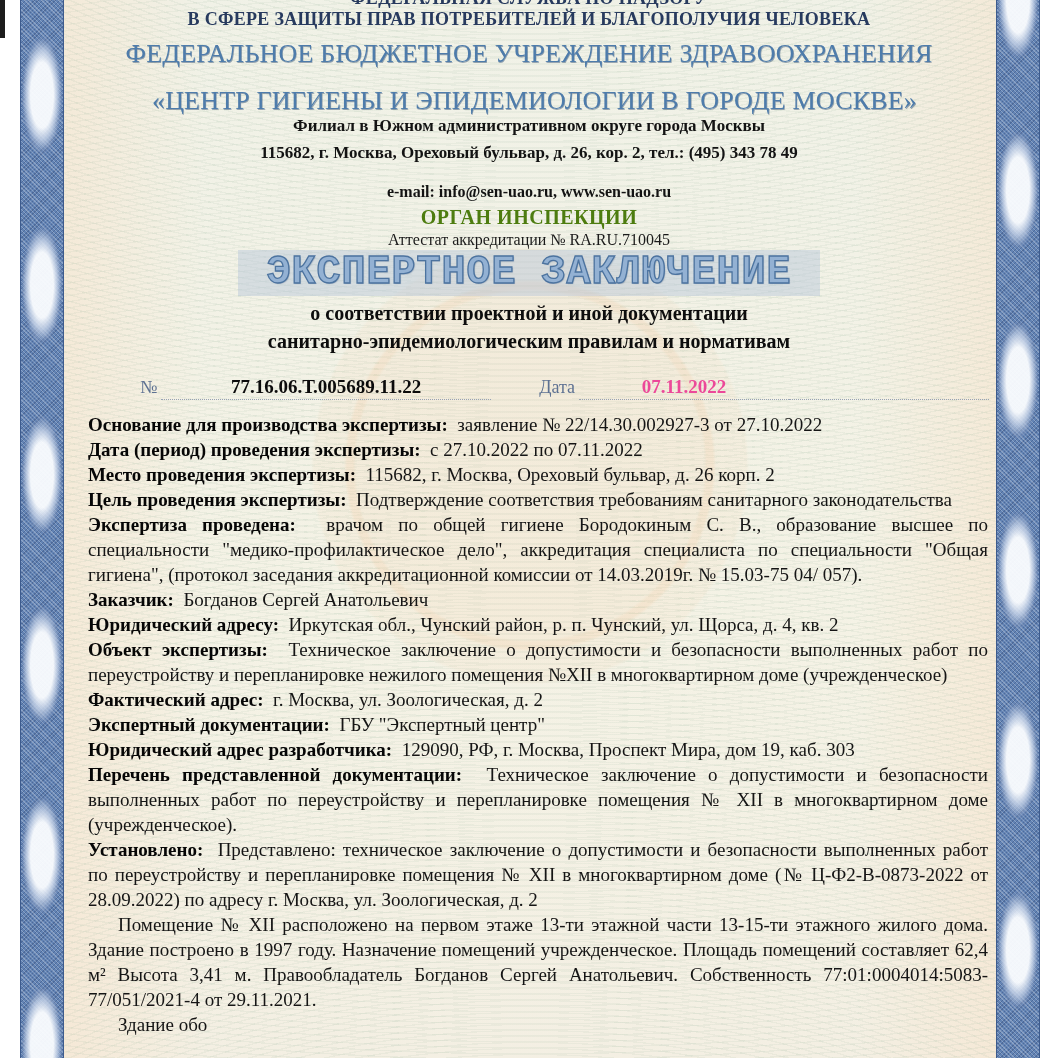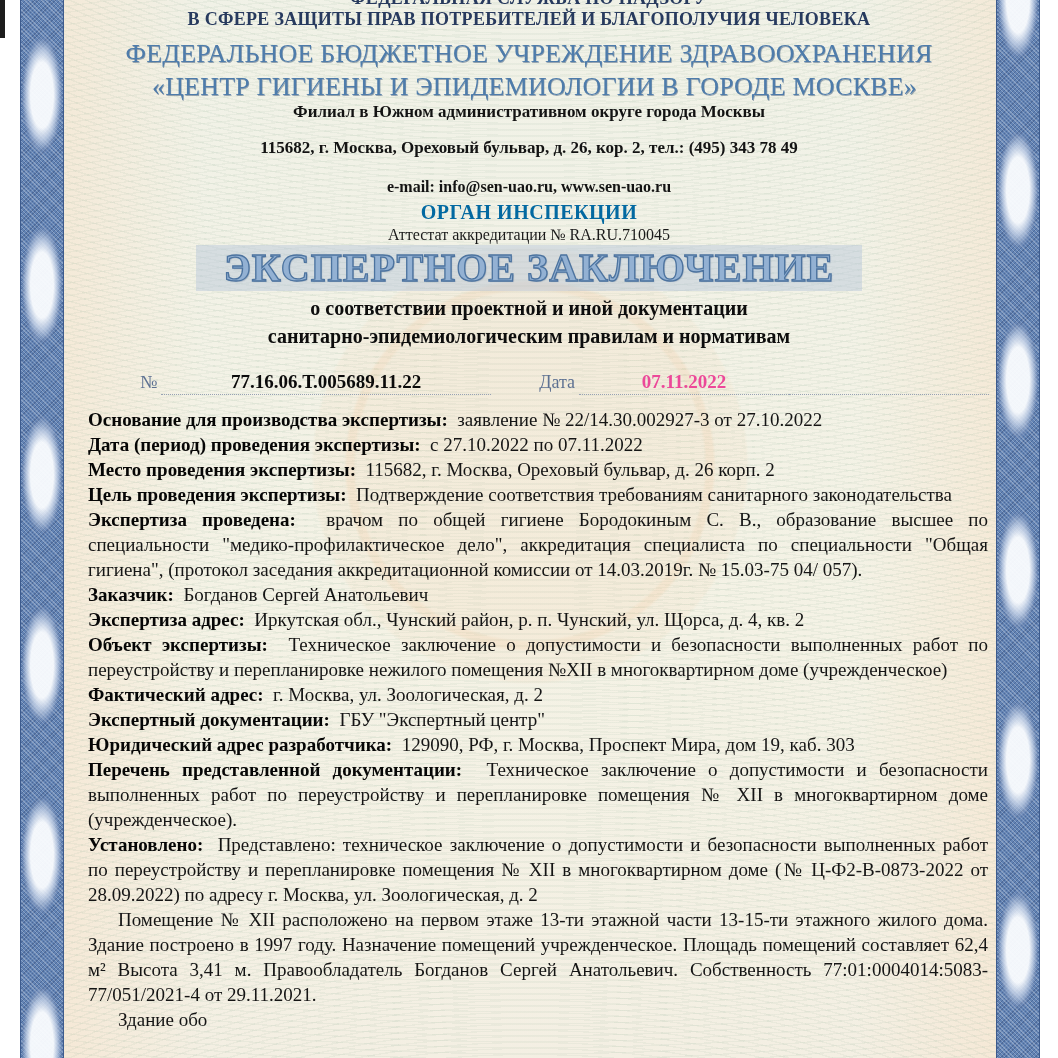--- a/index.html
+++ b/index.html
@@ -35,27 +35,27 @@
   .corner-mark{position:absolute;left:0;top:0;width:5px;height:38px;background:#1c1c1c;}
 
   
   .head{position:relative;text-align:center;color:#111;}
   .gov-line{font-weight:bold;color:#273a5e;font-size:18px;line-height:18px;letter-spacing:0.3px;}
   .gov-line1{margin-top:-11px;}
   .gov-line2{margin-top:3px;}
   .org-line{font-weight:normal;color:#4e7cab;font-size:26px;line-height:29px;letter-spacing:0.2px;
             text-shadow:0.6px 0.6px 0 rgba(40,70,110,0.45);}
   .org-line1{margin-top:11px;}
-  .org-line2{margin-top:4px;padding-left:11px;}
+  .org-line2{margin-top:18px;padding-left:11px;}
   .branch{font-weight:bold;font-size:17px;line-height:21px;color:#131313;}
-  .addr{font-weight:bold;font-size:17px;line-height:21px;margin-top:15px;color:#131313;}
+  .addr{font-weight:bold;font-size:17px;line-height:21px;margin-top:6px;color:#131313;}
   .email{font-weight:bold;font-size:16px;line-height:20px;margin-top:19px;color:#131313;}
-  .organ{font-weight:bold;font-size:20px;line-height:23px;margin-top:4px;letter-spacing:0.5px;color:#0369a1;}
+  .organ{font-weight:bold;font-size:20px;line-height:23px;margin-top:4px;letter-spacing:0.5px;color:#4d7c0f;}
   .attestat{font-size:16px;line-height:19px;margin-top:1px;color:#1a1a1a;}
-  .title-band{display:inline-block;background:rgba(177,194,218,0.42);padding:1px 28px;margin-top:1px;}
+  .title-band{display:inline-block;background:rgba(177,194,218,0.42);padding:1px 28px;margin-top:1px;font-family:Liberation Mono, monospace;}
   .doc-title{
     font-weight:bold;font-size:40px;line-height:44px;letter-spacing:1px;
     color:#93b1d3;-webkit-text-stroke:1.3px #4c739f;
     text-shadow:1px 1px 1px rgba(60,90,130,0.35);
     white-space:nowrap;
   }
   .subtitle{font-weight:bold;font-size:20px;line-height:25px;color:#0d0d0d;}
   .subtitle1{margin-top:5px;}
   .subtitle2{margin-top:3px;}
 
@@ -110,21 +110,21 @@
     <span class="nr-tail"></span>
   </div>
 
   <div class="doc-body">
       <div class="para"><b>Основание для производства экспертизы:</b>&nbsp; <span>заявление № 22/14.30.002927-3 от 27.10.2022</span></div>
       <div class="para"><b>Дата (период) проведения экспертизы:</b>&nbsp; <span>с  27.10.2022 по 07.11.2022</span></div>
       <div class="para"><b>Место проведения экспертизы:</b>&nbsp; <span>115682, г. Москва, Ореховый бульвар, д. 26 корп. 2</span></div>
       <div class="para"><b>Цель проведения экспертизы:</b>&nbsp; <span>Подтверждение соответствия требованиям санитарного законодательства</span></div>
       <div class="para"><b>Экспертиза проведена:</b>&nbsp; <span>врачом по общей гигиене Бородокиным С. В., образование высшее по специальности "медико-профилактическое дело", аккредитация специалиста по специальности "Общая гигиена", (протокол заседания аккредитационной комиссии от 14.03.2019г. № 15.03-75 04/ 057).</span></div>
       <div class="para"><b>Заказчик:</b>&nbsp; <span>Богданов Сергей Анатольевич</span></div>
-      <div class="para"><b>Экспертиза адрес:</b>&nbsp; <span>Иркутская обл., Чунский район, р. п. Чунский, ул. Щорса, д. 4, кв. 2</span></div>
+      <div class="para"><b>Юридический адресу:</b>&nbsp; <span>Иркутская обл., Чунский район, р. п. Чунский, ул. Щорса, д. 4, кв. 2</span></div>
       <div class="para"><b>Объект экспертизы:</b>&nbsp; <span>Техническое заключение о допустимости и безопасности выполненных работ по переустройству и перепланировке нежилого помещения №XII в многоквартирном доме (учрежденческое)</span></div>
       <div class="para"><b>Фактический адрес:</b>&nbsp; <span>г. Москва, ул. Зоологическая, д. 2</span></div>
       <div class="para"><b>Экспертный документации:</b>&nbsp; <span>ГБУ "Экспертный центр"</span></div>
       <div class="para"><b>Юридический адрес разработчика:</b>&nbsp; <span>129090, РФ, г. Москва, Проспект Мира, дом 19, каб. 303</span></div>
       <div class="para"><b>Перечень представленной документации:</b>&nbsp; <span>Техническое заключение о допустимости и безопасности выполненных работ по переустройству и перепланировке помещения № XII в многоквартирном доме (учрежденческое).</span></div>
       <div class="para"><b>Установлено:</b>&nbsp; <span>Представлено:  техническое заключение о допустимости и безопасности выполненных работ по переустройству и перепланировке помещения № XII в многоквартирном доме  (№ Ц-Ф2-В-0873-2022 от 28.09.2022)  по адресу г. Москва,  ул. Зоологическая, д. 2</span></div>
       <div class="para indent"><span>Помещение  № XII расположено на первом   этаже 13-ти этажной части 13-15-ти этажного жилого дома. Здание построено в 1997 году. Назначение помещений учрежденческое. Площадь помещений  составляет   62,4 м² Высота 3,41 м.  Правообладатель  Богданов Сергей Анатольевич. Собственность 77:01:0004014:5083-77/051/2021-4 от 29.11.2021.</span></div>
       <div class="para indent"><span>Здание обо</span></div>
     </div>
 </div>

